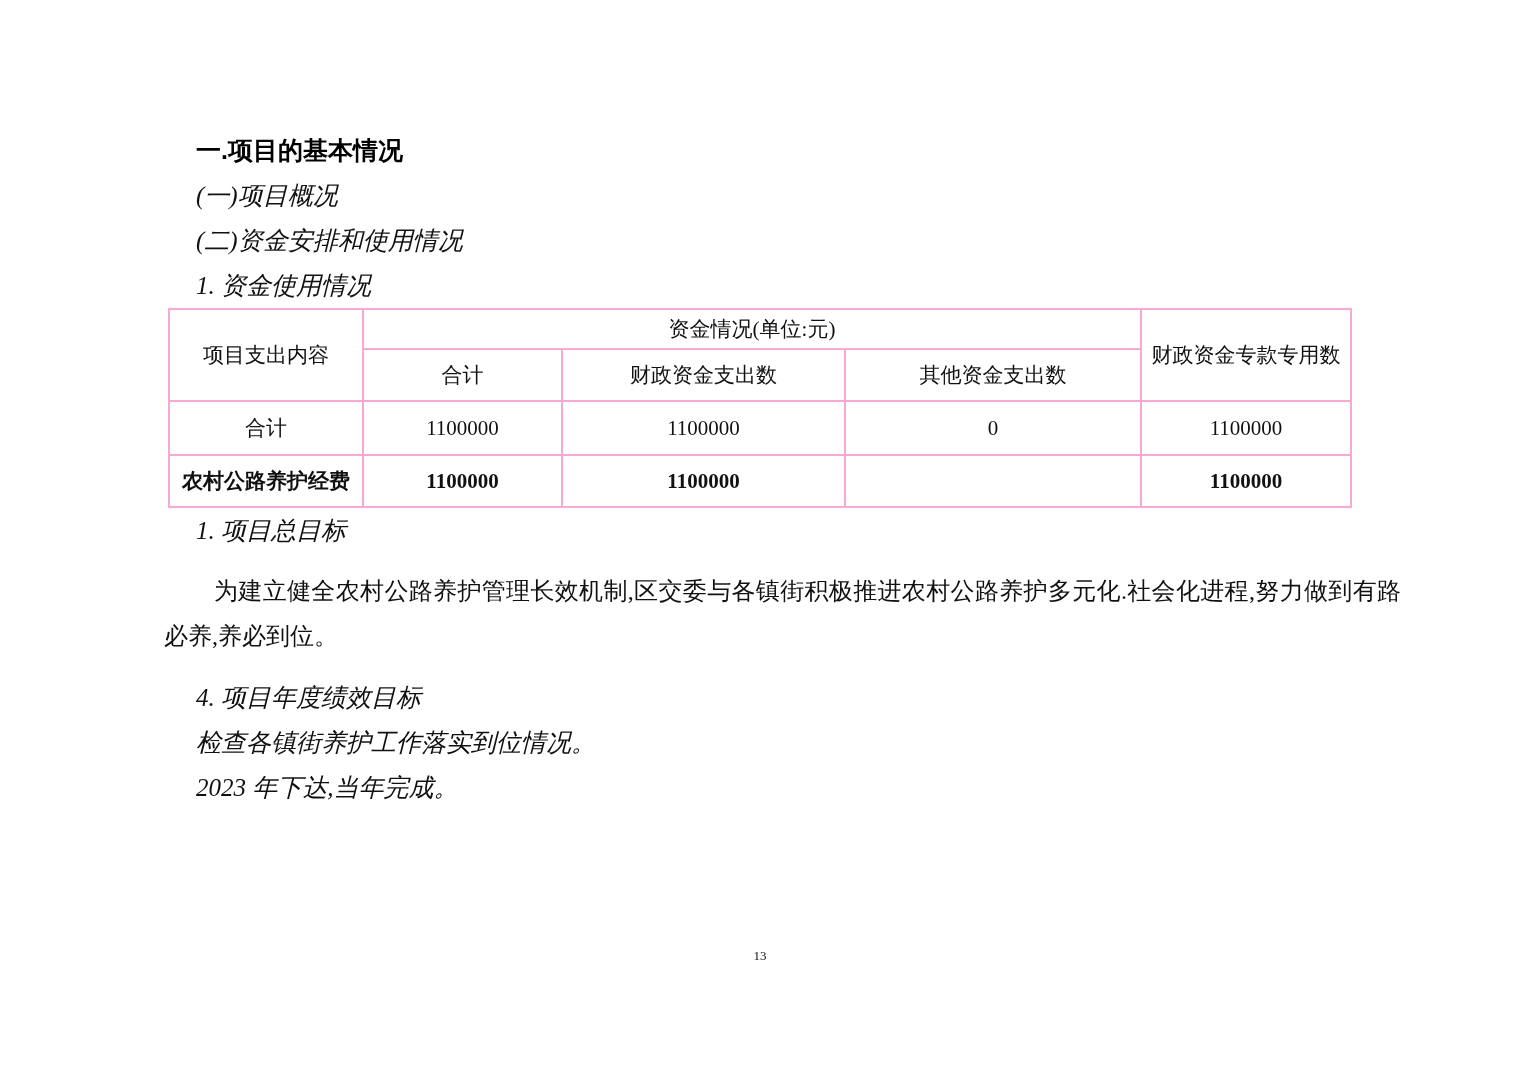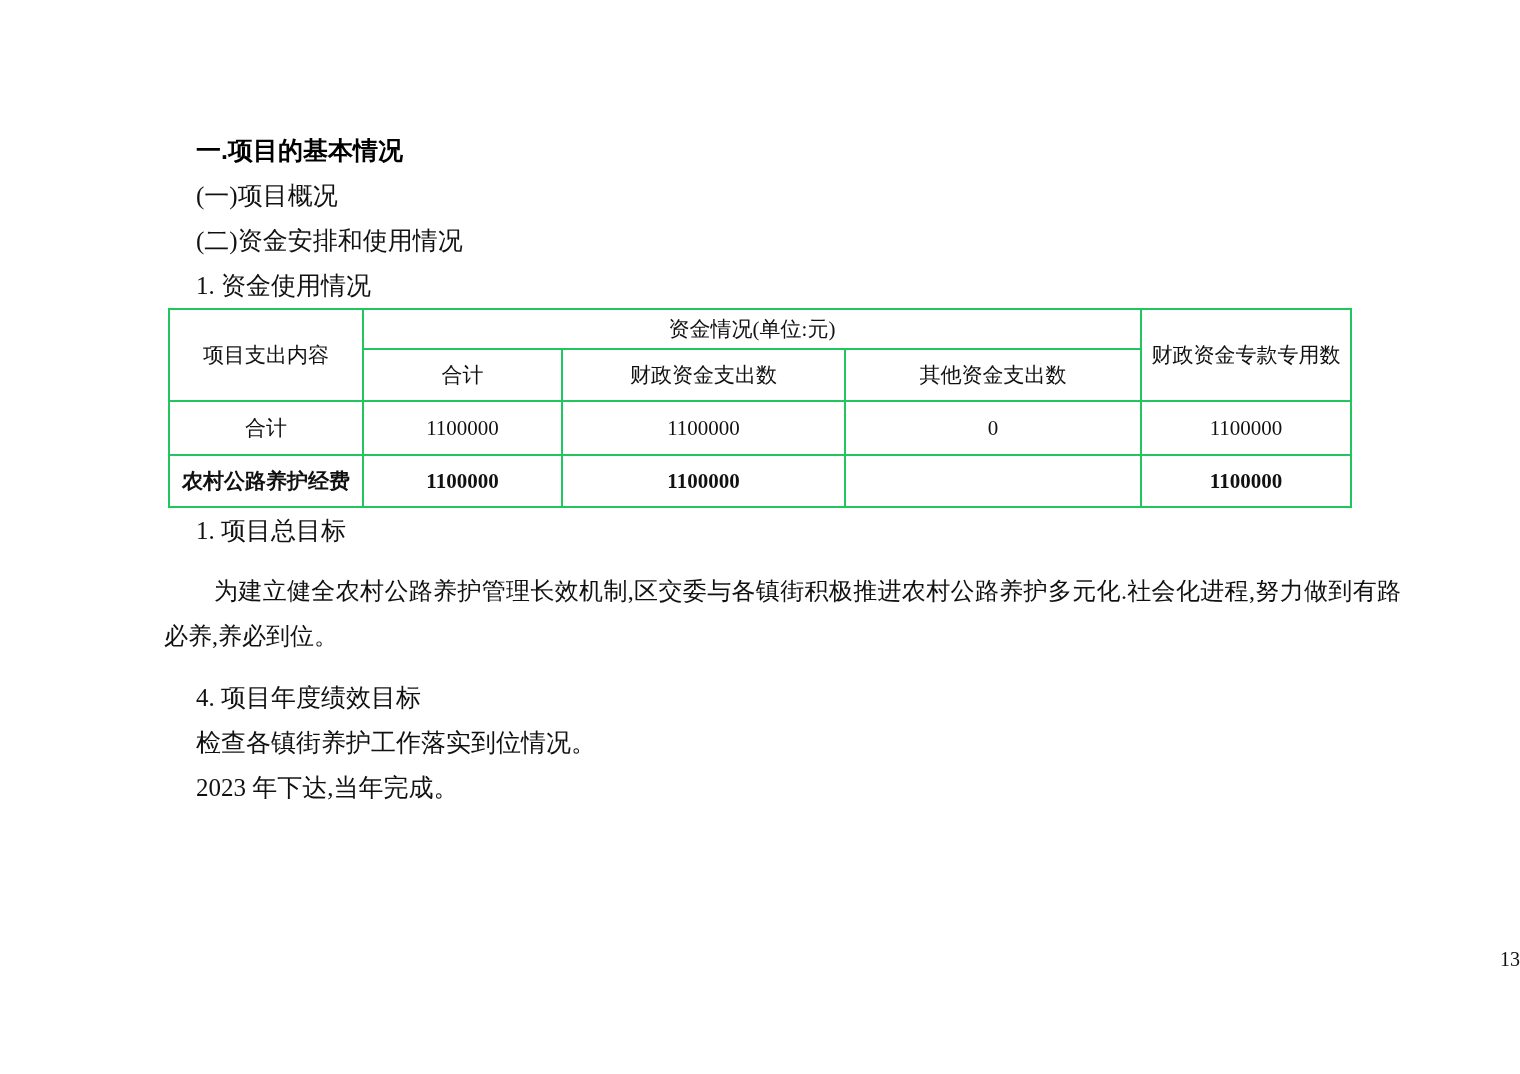--- a/index.html
+++ b/index.html
@@ -21,56 +21,57 @@
     font-size: 25px;
     line-height: 45px;
     text-indent: 48px;
     color: #000000;
   }
   .line {
     margin: 0;
     font-size: 25px;
     line-height: 45px;
     white-space: nowrap;
+    font-style: italic;
   }
   .indent { text-indent: 48px; }
   .flow {
     margin: 16px;
     font-size: 24px;
     line-height: 45px;
     text-indent: 50px;
     text-align: justify;
     text-justify: inter-ideograph;
     white-space: normal;
   }
   table.funds {
     border-collapse: collapse;
     table-layout: fixed;
     width: 1182px;
     margin-left: 20px;
   }
   table.funds td {
-    border: 2px solid #22c55e;
+    border: 2px solid #f9a8d4;
     text-align: center;
     vertical-align: middle;
     font-size: 21px;
     padding: 0 4px;
     overflow: hidden;
   }
   tr.row-group-header { height: 40px; }
   tr.row-sub-header   { height: 52px; }
   tr.row-data-1       { height: 54px; }
   tr.row-data-2       { height: 52px; font-weight: bold; }
   .page-number {
     position: absolute;
     left: 0;
     right: 0;
     top: 948px;
-    text-align: right;
-    font-size: 20px;
+    text-align: center;
+    font-size: 13px;
     color: #111111;
   }
 </style>
 </head>
 <body>
 
 <div class="page">
 
   <h1 class="sec-heading">一.项目的基本情况</h1>
 

